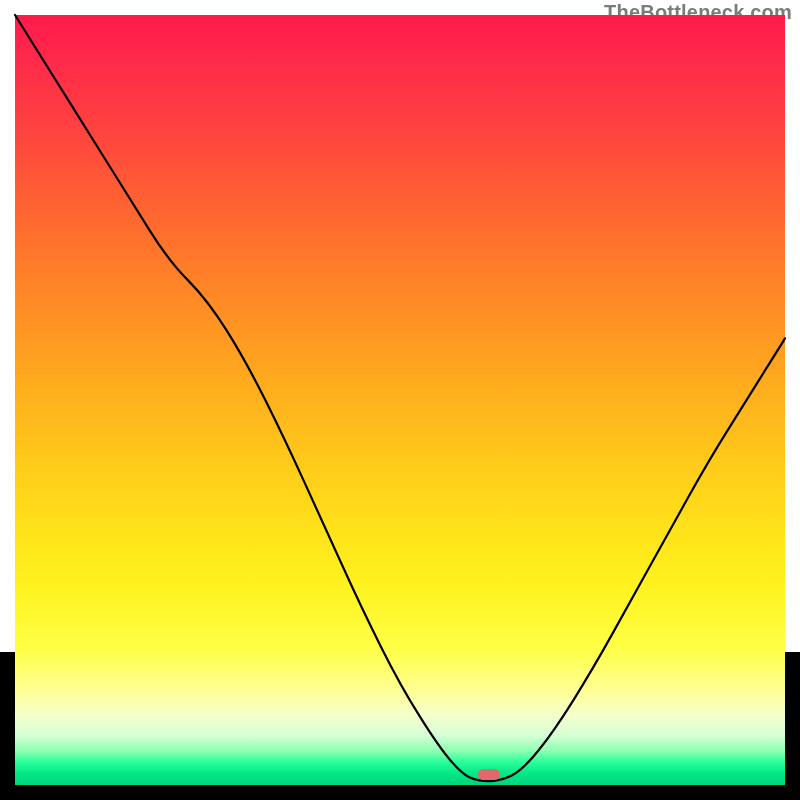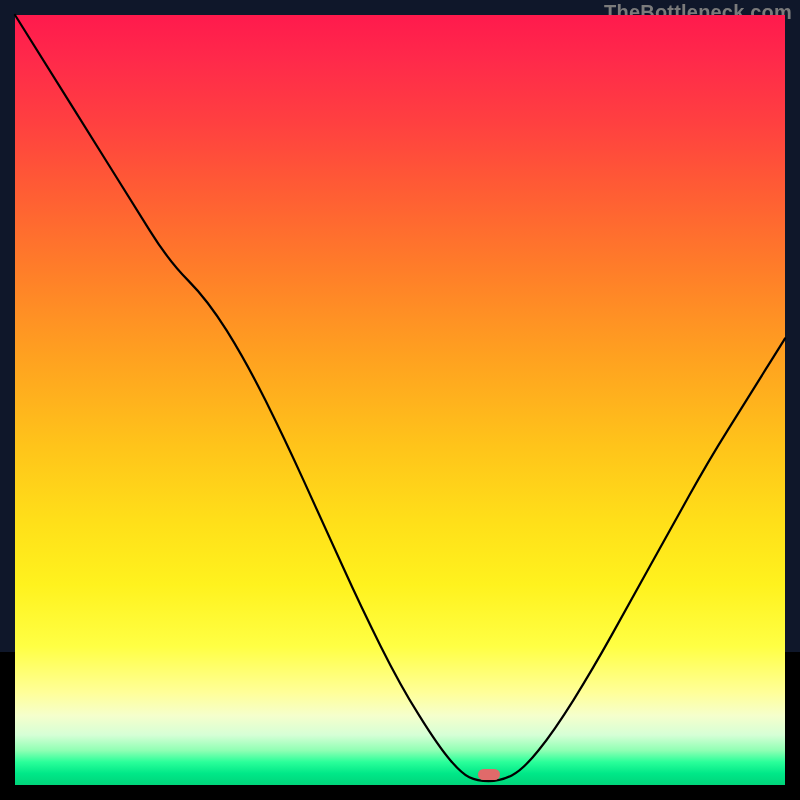--- a/index.html
+++ b/index.html
@@ -8,21 +8,21 @@
     width: 800px;
     height: 800px;
     background: #000;
     overflow: hidden;
     font-family: Arial, Helvetica, sans-serif;
   }
   .frame {
     position: relative;
     width: 800px;
     height: 652px;
-    background: #0f172a;
+    background: #ffffff;
   }
   .plot {
     position: absolute;
     left: 15px;
     top: 15px;
     width: 770px;
     height: 770px;
     background: linear-gradient(to bottom,
       #ff1a4d 0%,
       #ff2a4a 6%,

